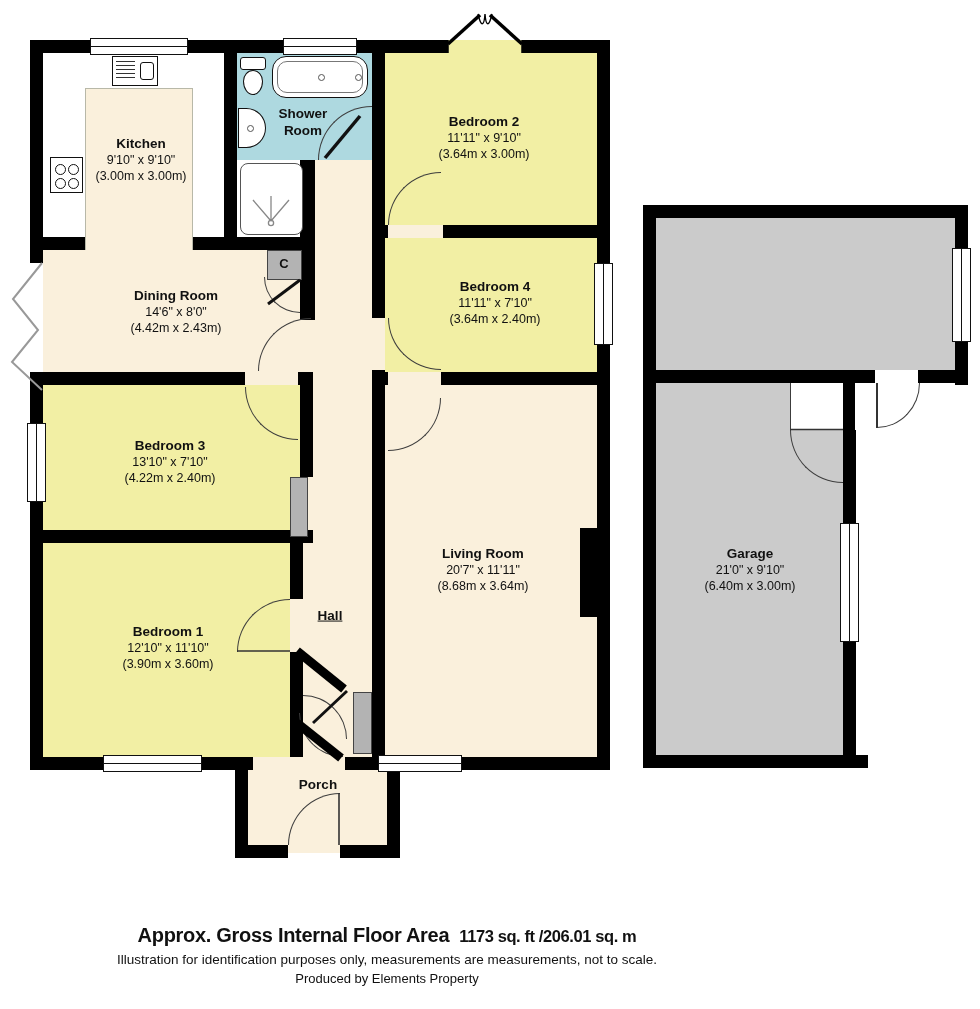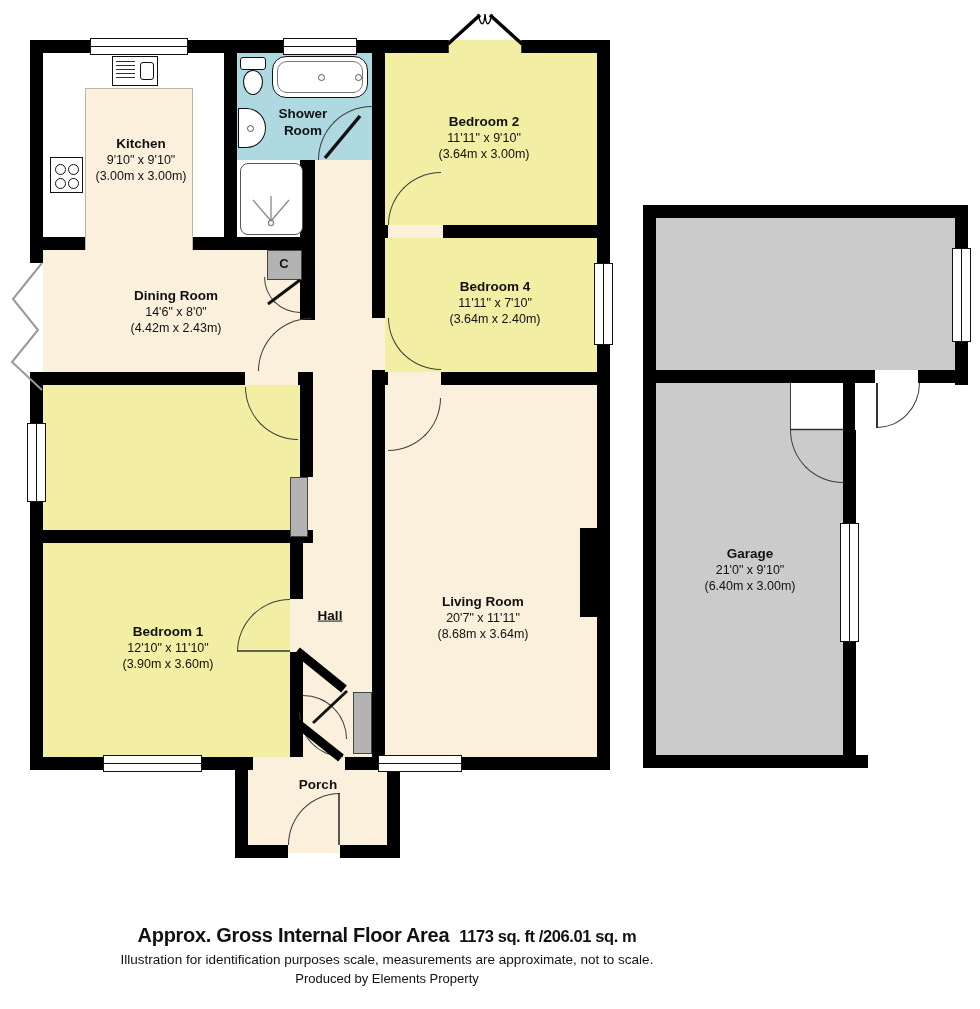--- a/index.html
+++ b/index.html
@@ -178,21 +178,26 @@
   <div class="rlabel" style="left:484px;top:303px;margin-left:11px;">
     <div class="rname">Bedroom 4</div>
     <div class="rdim">11'11" x 7'10"</div>
     <div class="rdim">(3.64m x 2.40m)</div>
   </div>
   <div class="rlabel" style="left:176px;top:312px;">
     <div class="rname">Dining Room</div>
     <div class="rdim">14'6" x 8'0"</div>
     <div class="rdim">(4.42m x 2.43m)</div>
   </div>
-  <div class="rlabel" style="left:483px;top:570px;margin-top:48px;">
+  <div class="rlabel" style="left:170px;top:462px;">
+    <div class="rname">Bedroom 3</div>
+    <div class="rdim">13'10" x 7'10"</div>
+    <div class="rdim">(4.22m x 2.40m)</div>
+  </div>
+  <div class="rlabel" style="left:483px;top:570px;">
     <div class="rname">Living Room</div>
     <div class="rdim">20'7" x 11'11"</div>
     <div class="rdim">(8.68m x 3.64m)</div>
   </div>
   <div class="rlabel" style="left:168px;top:648px;">
     <div class="rname">Bedroom 1</div>
     <div class="rdim">12'10" x 11'10"</div>
     <div class="rdim">(3.90m x 3.60m)</div>
   </div>
   <div class="rlabel" style="left:750px;top:570px;">
@@ -207,17 +212,17 @@
     <div class="minor">Porch</div>
   </div>
   <div class="rlabel" style="left:284px;top:264px;">
     <div class="minor" style="font-size:13px;">C</div>
   </div>
 
   <div id="footer">
     <div class="f-line1">
       <span>Approx. Gross Internal Floor Area</span><span class="f-val">1173 sq. ft /206.01 sq. m</span>
     </div>
-    <div class="f-line2">Illustration for identification purposes scale, measurements are approximate, not to scale.</div>
+    <div class="f-line2">Illustration for identification purposes only, measurements are measurements, not to scale.</div>
     <div class="f-line3">Produced by Elements Property</div>
   </div>
 
 </div>
 
 </body></html>

